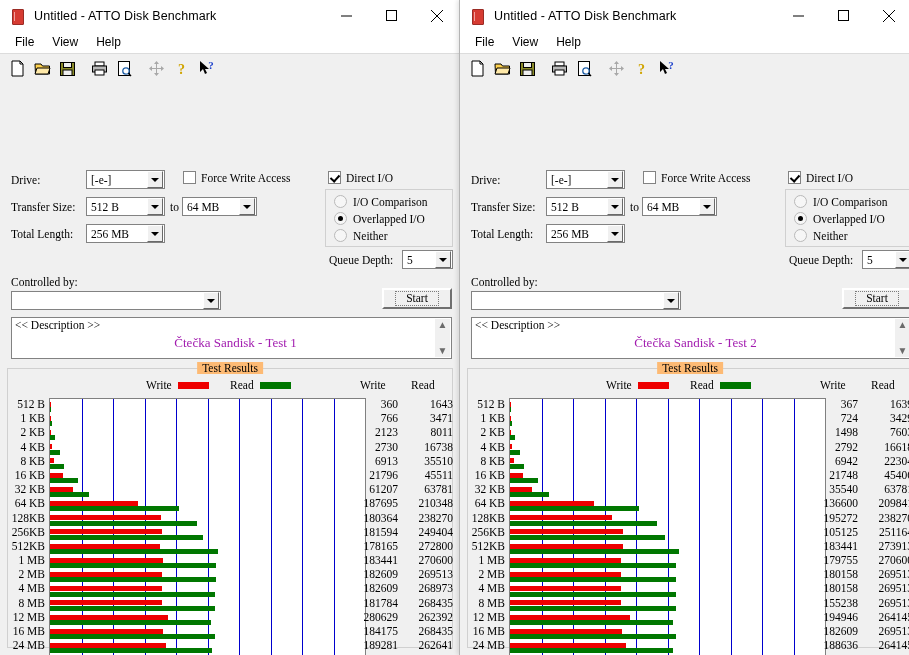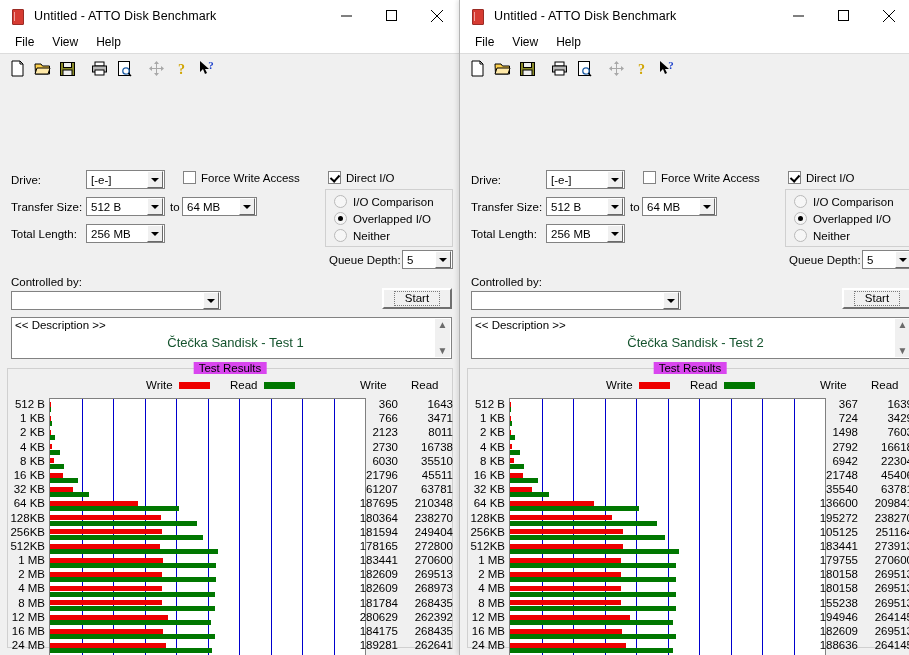--- a/index.html
+++ b/index.html
@@ -20,21 +20,21 @@
   .capbtn svg{display:block;}
 
   .menubar{height:22px;display:flex;align-items:center;background:#ffffff;padding-left:7px;gap:2px;}
   .menuitem{font-size:12px;color:#000;padding:2px 8px;}
 
   .toolbar{height:28px;background:#f0f0f0;border-top:1px solid #dcdcdc;display:flex;align-items:center;padding-left:5px;}
   .tbtn{width:23px;height:23px;display:flex;align-items:center;justify-content:center;border:1px solid transparent;}
   .tsep{width:7px;}
   .tbtn svg{display:block;}
 
-  .client{position:relative;background:#f0f0f0;padding:0;}
+  .client{position:relative;background:#f0f0f0;padding:0;font-family:Liberation Serif, serif;}
   .lbl{font-size:11.5px;color:#000;white-space:nowrap;}
 
   .combo{position:absolute;height:19px;background:#fff;border:1px solid #828282;box-sizing:border-box;display:flex;align-items:center;}
   .combo .cv{font-size:11.5px;color:#000;padding-left:4px;flex:1;white-space:nowrap;overflow:hidden;}
   .combo .arrow{width:16px;height:17px;margin:0 1px 0 0;background:#f0f0f0;border:1px solid #fff;border-right-color:#696969;border-bottom-color:#696969;box-sizing:border-box;display:flex;align-items:center;justify-content:center;flex:none;}
   .combo .arrow i{display:block;width:0;height:0;border-left:4px solid transparent;border-right:4px solid transparent;border-top:4px solid #000;}
 
   .cbox{position:absolute;display:flex;align-items:center;gap:5px;}
   .cbox .bx{width:13px;height:13px;background:#fff;border:1px solid #828282;box-sizing:border-box;position:relative;flex:none;}
   .cbox .bx.on:after{content:"";position:absolute;left:3px;top:1px;width:4px;height:7px;border:solid #000;border-width:0 2px 2px 0;transform:rotate(42deg);}
@@ -42,26 +42,26 @@
   .gbox{position:absolute;border:1px solid #d0d0d0;box-sizing:border-box;}
   .radio{position:absolute;display:flex;align-items:center;gap:6px;}
   .radio .rb{width:13px;height:13px;border-radius:50%;background:#f6f6f6;border:1px solid #b9b9b9;box-sizing:border-box;position:relative;flex:none;}
   .radio .rb.on:after{content:"";position:absolute;left:3px;top:3px;width:5px;height:5px;border-radius:50%;background:#000;}
 
   .startbtn{position:absolute;background:#f0f0f0;border:2px solid;border-color:#fff #707070 #707070 #fff;box-sizing:border-box;display:flex;align-items:center;justify-content:center;font-size:11.5px;color:#000;}
   .startbtn .inner{border:1px dotted #7a7a7a;padding:0 10px;line-height:13px;}
 
   .descbox{position:absolute;background:#fff;border:1px solid #828282;box-sizing:border-box;}
   .desc-head{position:absolute;left:3px;top:1px;font-size:11.5px;color:#000;}
-  .desc-body{position:absolute;left:8px;right:0;top:17px;text-align:center;font-size:13px;color:#14532d;}
+  .desc-body{position:absolute;left:8px;right:0;top:17px;text-align:center;font-size:13px;color:#a21caf;}
   .scroll{position:absolute;right:1px;top:1px;bottom:1px;width:15px;background:#f0f0f0;display:flex;flex-direction:column;justify-content:space-between;align-items:center;}
   .scroll .ar{font-size:10px;color:#6b6b6b;line-height:12px;}
 
   .results{position:absolute;border:1px solid #d0d0d0;box-sizing:border-box;background:#f0f0f0;}
-  .results-cap{position:absolute;top:-7px;left:50%;transform:translateX(-50%);background:#d946ef;padding:0 5px;font-size:11.5px;color:#000;}
+  .results-cap{position:absolute;top:-7px;left:50%;transform:translateX(-50%);background:#fdba74;padding:0 5px;font-size:11.5px;color:#000;}
 
   .legend{position:absolute;display:flex;align-items:center;font-size:11.5px;color:#000;gap:6px;}
   .sw{width:31px;height:7px;display:block;}
   .sw.w{background:#ee0000;}
   .sw.r{background:#007700;}
 
   .colhead{position:absolute;font-size:11.5px;color:#000;}
 
   .plot{position:absolute;background:#fff;border:1px solid #808080;box-sizing:border-box;overflow:hidden;}
   .grid{position:absolute;top:0;bottom:0;width:1px;background:#0000cd;}
@@ -337,21 +337,21 @@
             <div class="bar w" style="left: 0px; width: 113.311px; top: 229.7px;"></div>
             <div class="bar r" style="left: 0px; width: 165.15px; top: 235.2px;"></div>
             <div class="bar w" style="left: 0px; width: 116.452px; top: 243.9px;"></div>
             <div class="bar r" style="left: 0px; width: 161.586px; top: 249.4px;"></div>
           </div>
         <div class="valcol" style="left:330px;top:29px;width:60px;">
             <div>360</div>
             <div>766</div>
             <div>2123</div>
             <div>2730</div>
-            <div>6030</div>
+            <div>6913</div>
             <div>21796</div>
             <div>61207</div>
             <div>187695</div>
             <div>180364</div>
             <div>181594</div>
             <div>178165</div>
             <div>183441</div>
             <div>182609</div>
             <div>182609</div>
             <div>181784</div>

